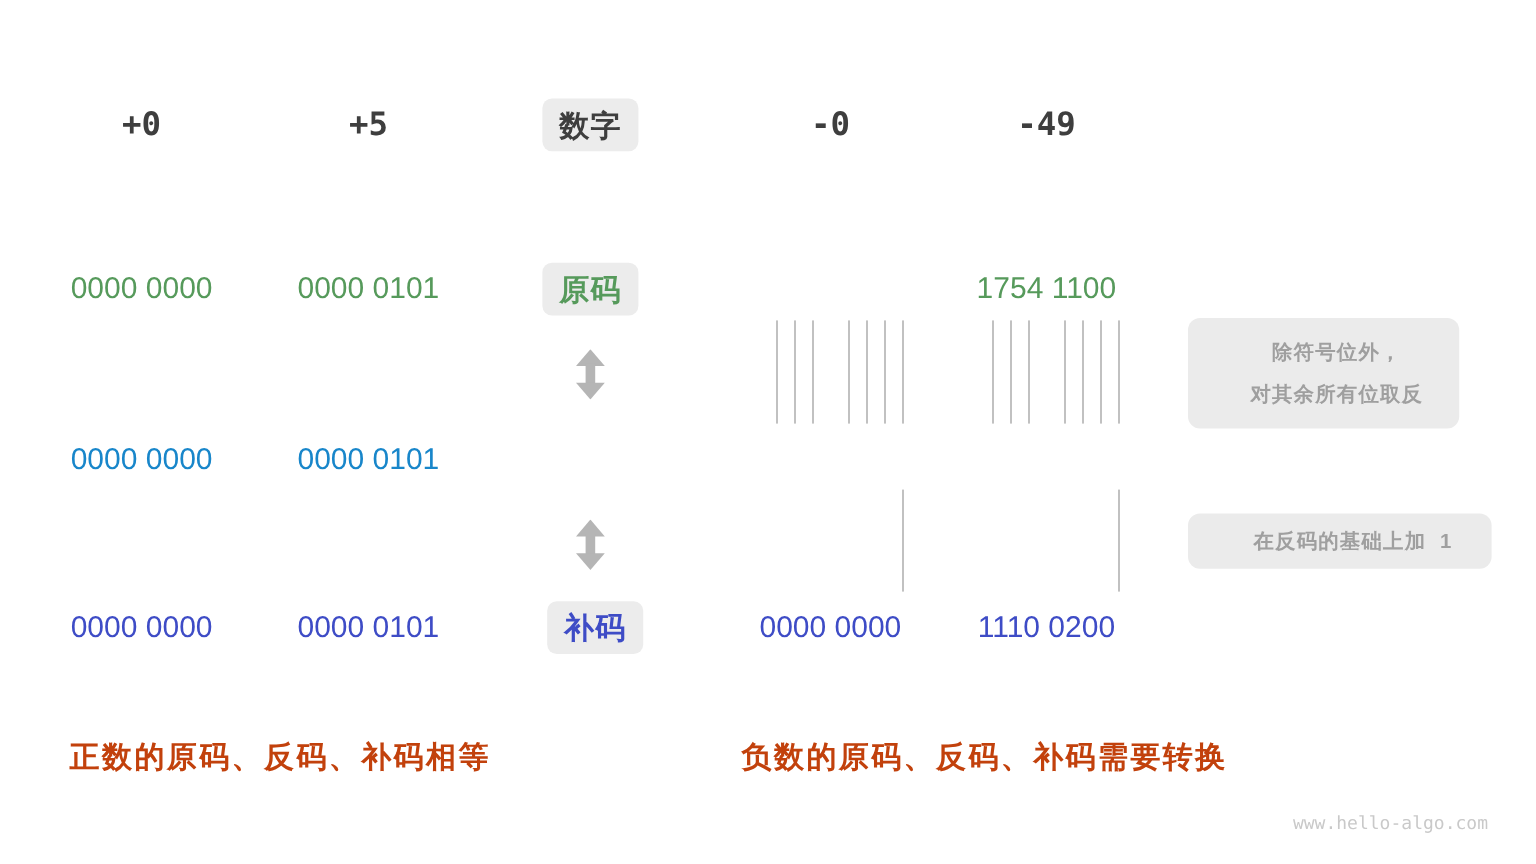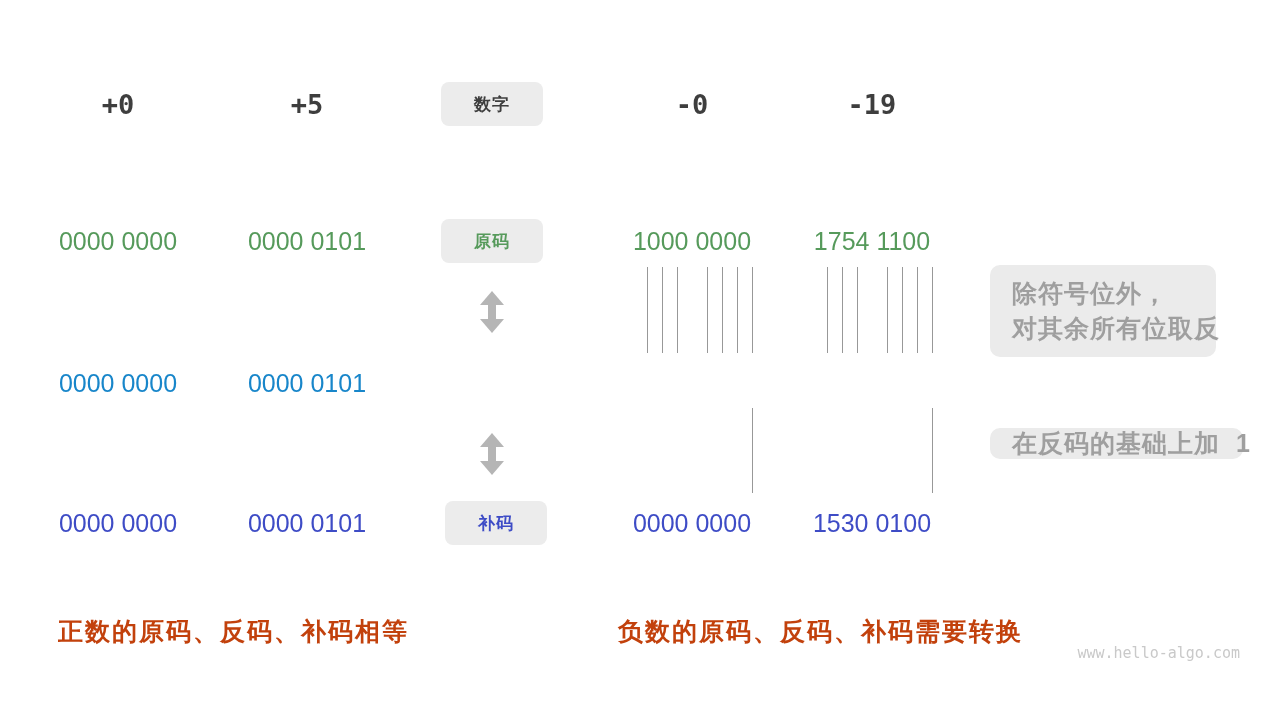--- a/index.html
+++ b/index.html
@@ -19,34 +19,34 @@
     font-family:Liberation Sans, sans-serif; font-size:25px;
     white-space:pre; letter-spacing:0;
   }
   .green  { color:#569a5b; }
   .blue   { color:#1886ca; }
   .indigo { color:#3e4cc6; }
   .dark   { color:#3e3e3e; }
   
   .tag {
     position:absolute; transform:translate(-50%,-50%);
-    width:102px; height:44px; background:#ececec; border-radius:8px;
+    width:80px; height:44px; background:#ececec; border-radius:8px;
     display:flex; align-items:center; justify-content:center;
-    font-size:17px; font-weight:bold; letter-spacing:1px;
+    font-size:25px; font-weight:bold; letter-spacing:1px;
   }
   
   .tick {
     position:absolute; width:1px; background:#989898;
   }
   
   .note {
     position:absolute; background:#ebebeb; border-radius:10px;
-    color:#9f9f9f; font-weight:bold; font-size:25px; letter-spacing:1px;
+    color:#9f9f9f; font-weight:bold; font-size:17px; letter-spacing:1px;
     display:flex; flex-direction:column; justify-content:center;
-    padding-left:22px; box-sizing:border-box; white-space:pre;
+    padding-left:22px; box-sizing:border-box; white-space:pre;text-align:center;
   }
   .note div { line-height:35px; }
   
   .caption {
     position:absolute; transform:translateY(-50%);
     font-size:25px; font-weight:bold; color:#c2410c; letter-spacing:2px;
     white-space:pre;
   }
   .watermark {
     position:absolute; font-family:"DejaVu Sans Mono", monospace;
@@ -56,26 +56,25 @@
 </style>
 </head>
 <body>
 
 <div id="canvas">
 
   <div class="num" style="left:118px; top:104px">+0</div>
   <div class="num" style="left:307px; top:104px">+5</div>
   <div class="tag dark" style="left:492px; top:104px">数字</div>
   <div class="num" style="left:692px; top:104px">-0</div>
-  <div class="num" style="left:872px; top:104px">-19</div>
+  <div class="num" style="left:872px; top:104px">-49</div>
 
   <div class="bin green" style="left:118px; top:241px">0000 0000</div>
   <div class="bin green" style="left:307px; top:241px">0000 0101</div>
   <div class="tag green" style="left:492px; top:241px">原码</div>
-  <div class="bin green" style="left:692px; top:241px">1000 0000</div>
   <div class="bin green" style="left:872px; top:241px">1754 1100</div>
 
   <div class="tick" style="left:647px; top:267px; height:86px"></div>
   <div class="tick" style="left:662px; top:267px; height:86px"></div>
   <div class="tick" style="left:677px; top:267px; height:86px"></div>
   <div class="tick" style="left:707px; top:267px; height:86px"></div>
   <div class="tick" style="left:722px; top:267px; height:86px"></div>
   <div class="tick" style="left:737px; top:267px; height:86px"></div>
   <div class="tick" style="left:752px; top:267px; height:86px"></div>
   <div class="tick" style="left:827px; top:267px; height:86px"></div>
@@ -101,28 +100,28 @@
   <svg class="arrow" style="left:492px; top:454px" width="26" height="42" viewBox="0 0 26 42">
     <polygon points="13,0 1,14 25,14" fill="#b5b5b5"></polygon>
     <rect x="9" y="12" width="8" height="18" fill="#b5b5b5"></rect>
     <polygon points="13,42 1,28 25,28" fill="#b5b5b5"></polygon>
   </svg>
 
   <div class="bin indigo" style="left:118px; top:523px">0000 0000</div>
   <div class="bin indigo" style="left:307px; top:523px">0000 0101</div>
   <div class="tag indigo" style="left:496px; top:523px">补码</div>
   <div class="bin indigo" style="left:692px; top:523px">0000 0000</div>
-  <div class="bin indigo" style="left:872px; top:523px">1530 0100</div>
+  <div class="bin indigo" style="left:872px; top:523px">1110 0200</div>
 
   <div class="note" style="left:990px; top:265px; width:226px; height:92px">
     <div>除符号位外，</div>
     <div>对其余所有位取反</div>
   </div>
-  <div class="note" style="left:990px; top:428px; width:253px; height:31px">
+  <div class="note" style="left:990px; top:428px; width:253px; height:46px">
     <div>在反码的基础上加  1</div>
   </div>
 
   <div class="caption" style="left:58px;  top:631px">正数的原码、反码、补码相等</div>
   <div class="caption" style="left:618px; top:631px">负数的原码、反码、补码需要转换</div>
 
-  <div class="watermark" style="right:40px; top:644px">www.hello-algo.com</div>
+  <div class="watermark" style="right:40px; top:677px">www.hello-algo.com</div>
 
 </div>
 
 </body></html>

